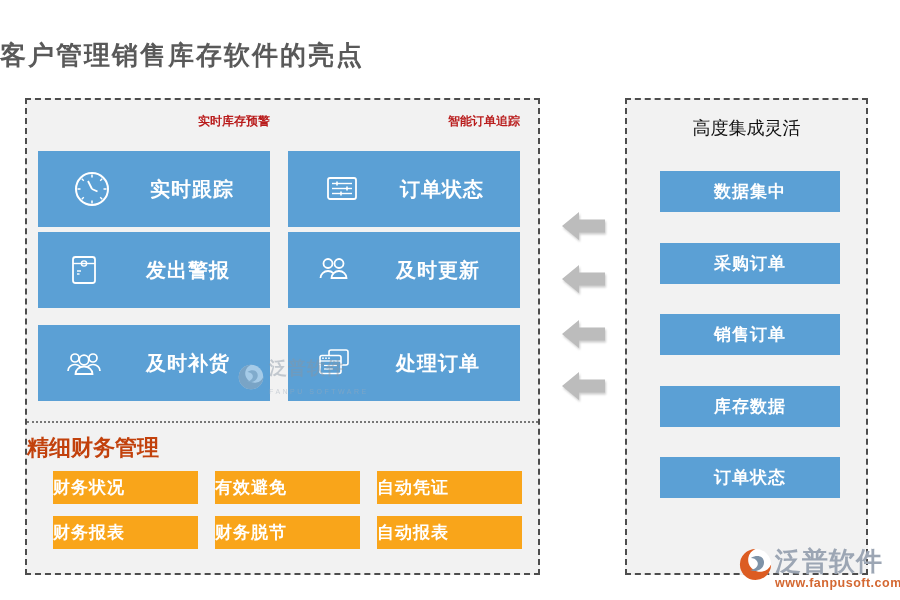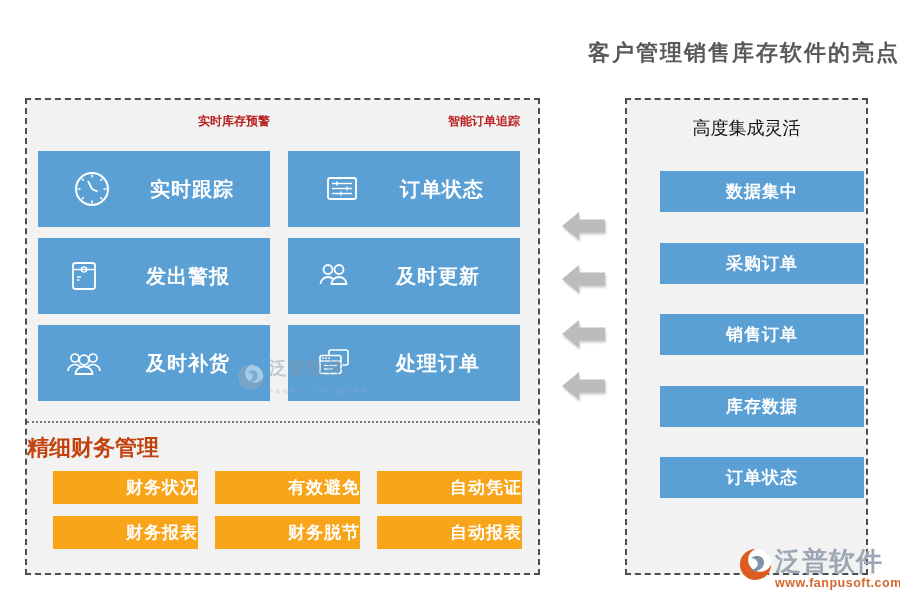--- a/index.html
+++ b/index.html
@@ -1,42 +1,42 @@
 <!DOCTYPE html>
 <html><head>
 <meta charset="utf-8">
 <style>
   * { margin:0; padding:0; box-sizing:border-box; }
   body { width:900px; height:600px; background:#fff; font-family:"Liberation Sans", sans-serif; }
   .page { position:relative; width:900px; height:600px; background:#fff; overflow:hidden; }
-  .title { position:absolute; top:38px; left:0; width:100%; text-align:right;
-           font-size:22px; font-weight:bold; color:#595959; letter-spacing:2px; }
+  .title { position:absolute; top:38px; left:0; width:100%; text-align:left;
+           font-size:26px; font-weight:bold; color:#595959; letter-spacing:2px; }
   .panel { position:absolute; background:#F2F2F2; border:2px dashed #4d4d4d; }
   .left-panel  { left:25px; top:98px; width:515px; height:477px; }
   .right-panel { left:625px; top:98px; width:243px; height:477px; }
   .col-header { position:absolute; top:13px; width:232px; text-align:right;
                 font-size:12px; font-weight:bold; color:#b91c1c; }
   .col-header.c1 { left:11px; }
   .col-header.c2 { left:261px; }
   .card { position:absolute; width:232px; height:76px; background:#5BA0D5;
           display:flex; align-items:center; color:#fff; }
   .card .icon { margin-left:24px; width:44px; height:44px; flex:0 0 44px; }
   .card .label { flex:1; text-align:center; font-size:20px; font-weight:bold; letter-spacing:1px; }
-  .card.r0 { top:51px;padding-left:8px; } .card.r1 { top:138px; } .card.r2 { top:225px; }
+  .card.r0 { top:51px;padding-left:8px; } .card.r1 { top:132px; } .card.r2 { top:225px; }
   .card.c1 { left:11px; } .card.c2 { left:261px; }
   .fin-sep { position:absolute; left:0; right:0; top:321px; border-top:2px dotted #777; }
   .fin-header { position:absolute; top:333px; left:0; width:100%; 
                 font-size:22px; font-weight:bold; color:#c2410c; }
   .fin-btn { position:absolute; width:145px; height:33px; line-height:33px; background:#F9A51A;
-             color:#fff; font-size:17px; font-weight:bold; text-align:right; letter-spacing:1px; }
+             color:#fff; font-size:17px; font-weight:bold; text-align:left; letter-spacing:1px; }
   .fin-btn.fr0 { top:371px; } .fin-btn.fr1 { top:416px; }
   .fin-btn.fc0 { left:26px; } .fin-btn.fc1 { left:188px; } .fin-btn.fc2 { left:350px; }
   .rp-header { position:absolute; top:16px; left:0; width:100%; text-align:center;
                font-size:18px; font-weight:normal; color:#111; }
-  .rp-btn { position:absolute; left:33px; width:204px; height:41px; line-height:41px;
+  .rp-btn { position:absolute; left:33px; width:180px; height:41px; line-height:41px;
             background:#5BA0D5; color:#fff; font-size:17px; font-weight:bold;
             text-align:center; letter-spacing:1px; }
   .arrow { position:absolute; left:562px; width:44px; height:30px;
            filter:drop-shadow(1.5px 2px 1px rgba(110,110,110,0.35)); }
   .arrow.a0 { top:211px; } .arrow.a1 { top:264px; } .arrow.a2 { top:319px; } .arrow.a3 { top:371px; }
   .watermark { position:absolute; left:236px; top:356px; display:flex; align-items:center;
                opacity:0.45; pointer-events:none; }
   .watermark .wm-text { margin-left:5px; }
   .wm-name { font-size:18px; font-weight:bold; color:#8795A4; letter-spacing:1px; }
   .wm-sub { font-size:7px; color:#9FABB8; letter-spacing:2.5px; }

